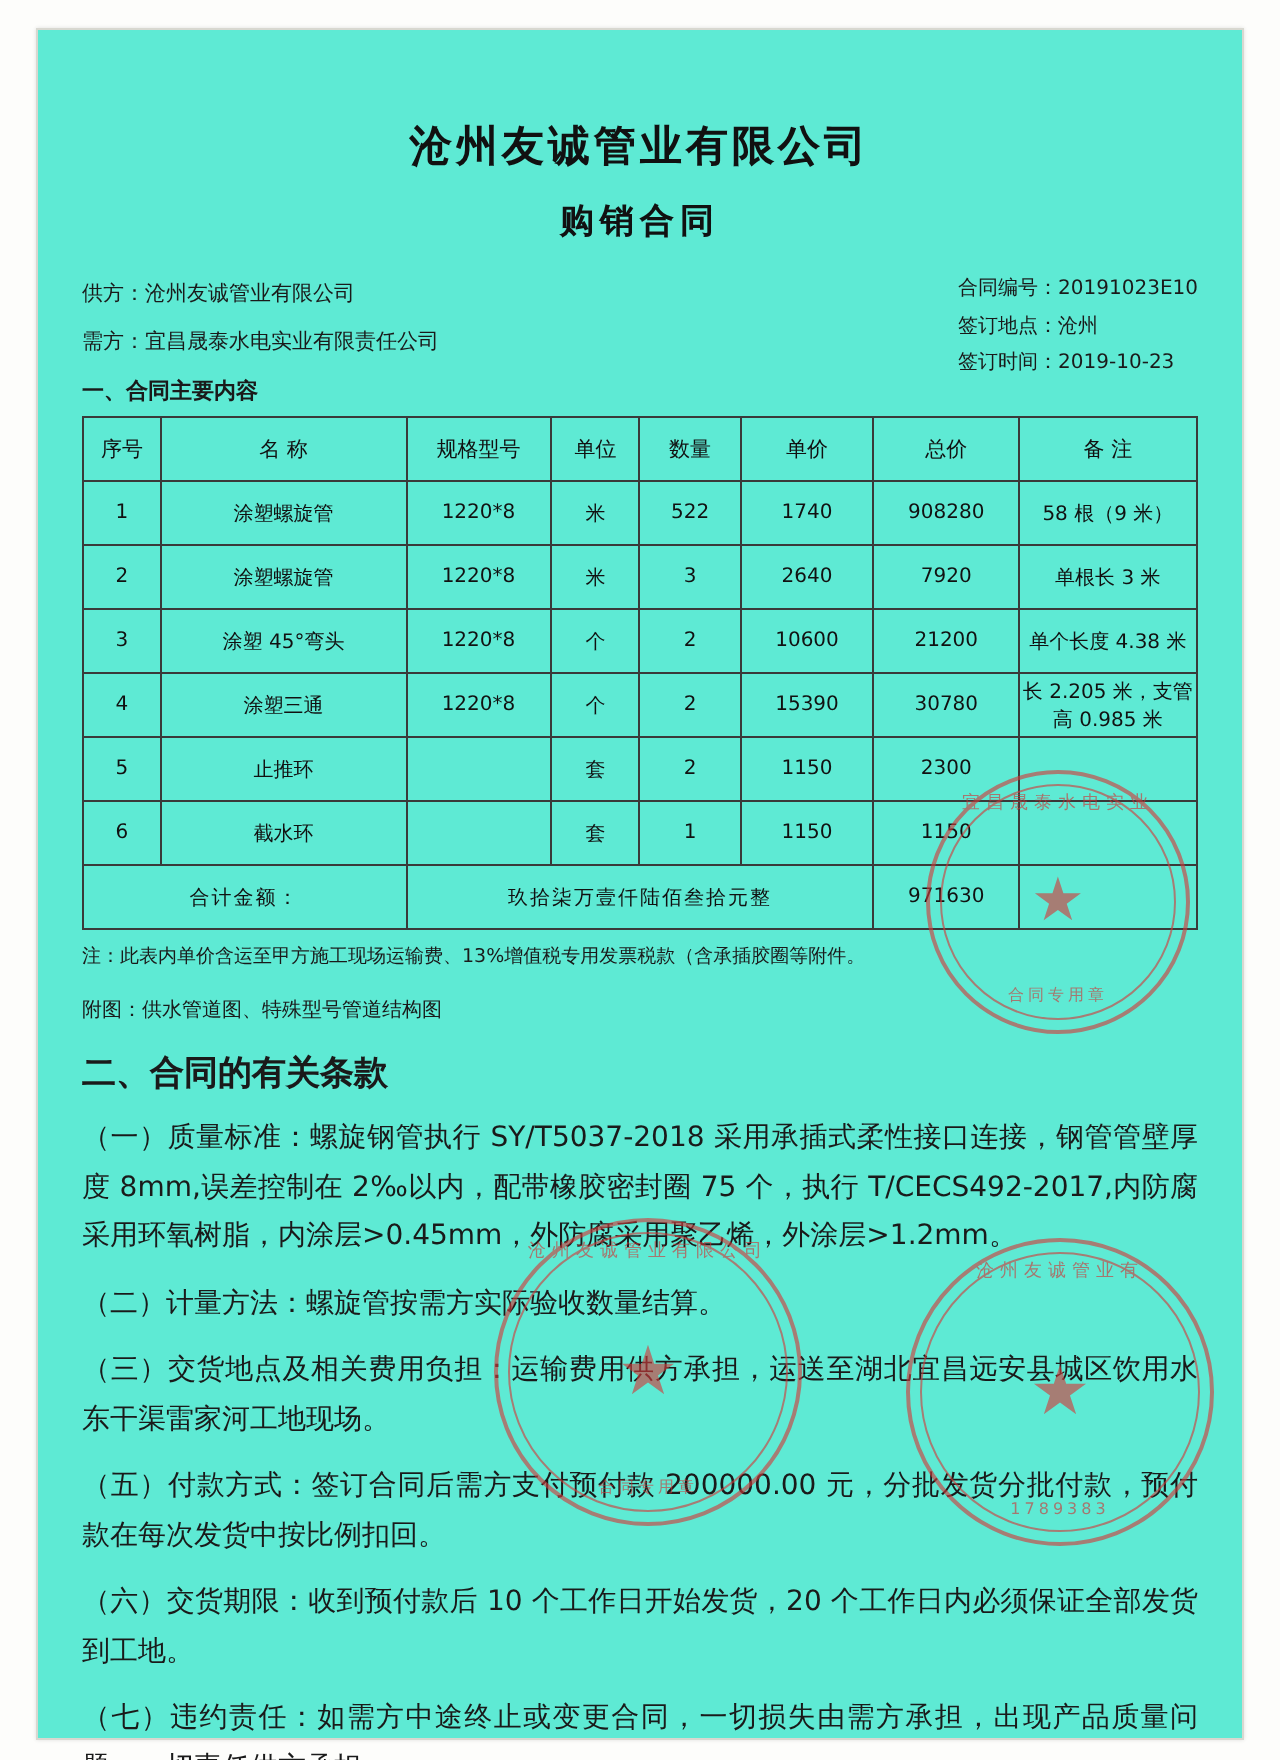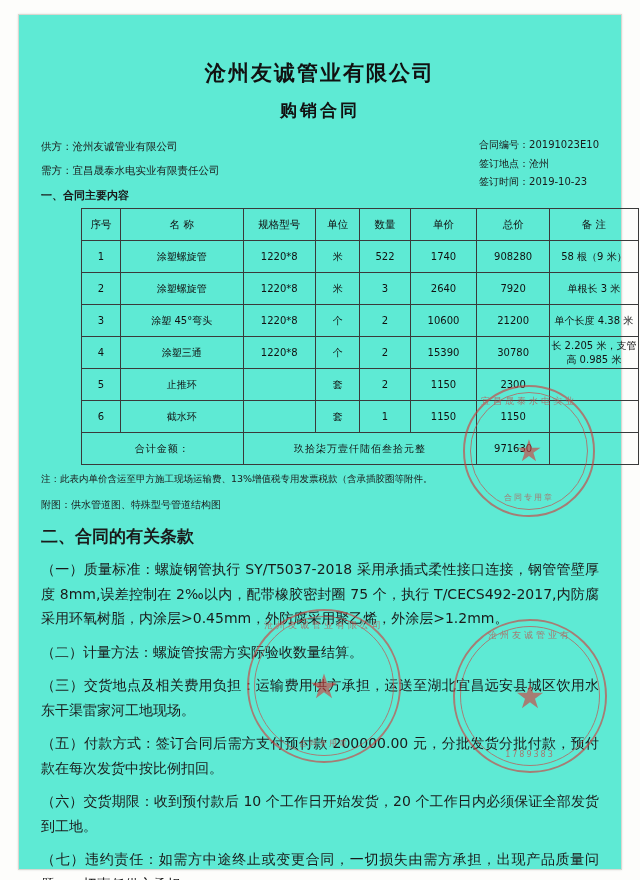--- a/index.html
+++ b/index.html
@@ -59,21 +59,20 @@
   .sec-head{
     margin-top:4px;
     font-size:11px;
     font-weight:bold;
   }
   table.main{
     width:100%;
     border-collapse:collapse;
     margin-top:5px;
     font-size:10px;
-    margin-left:40px;
   }
   table.main th, table.main td{
     border:1px solid #3a3a3a;
     text-align:center;
     padding:0;
     height:31px;
     font-weight:normal;
     color:#111;
   }
   table.main th{ font-size:10.5px; }

